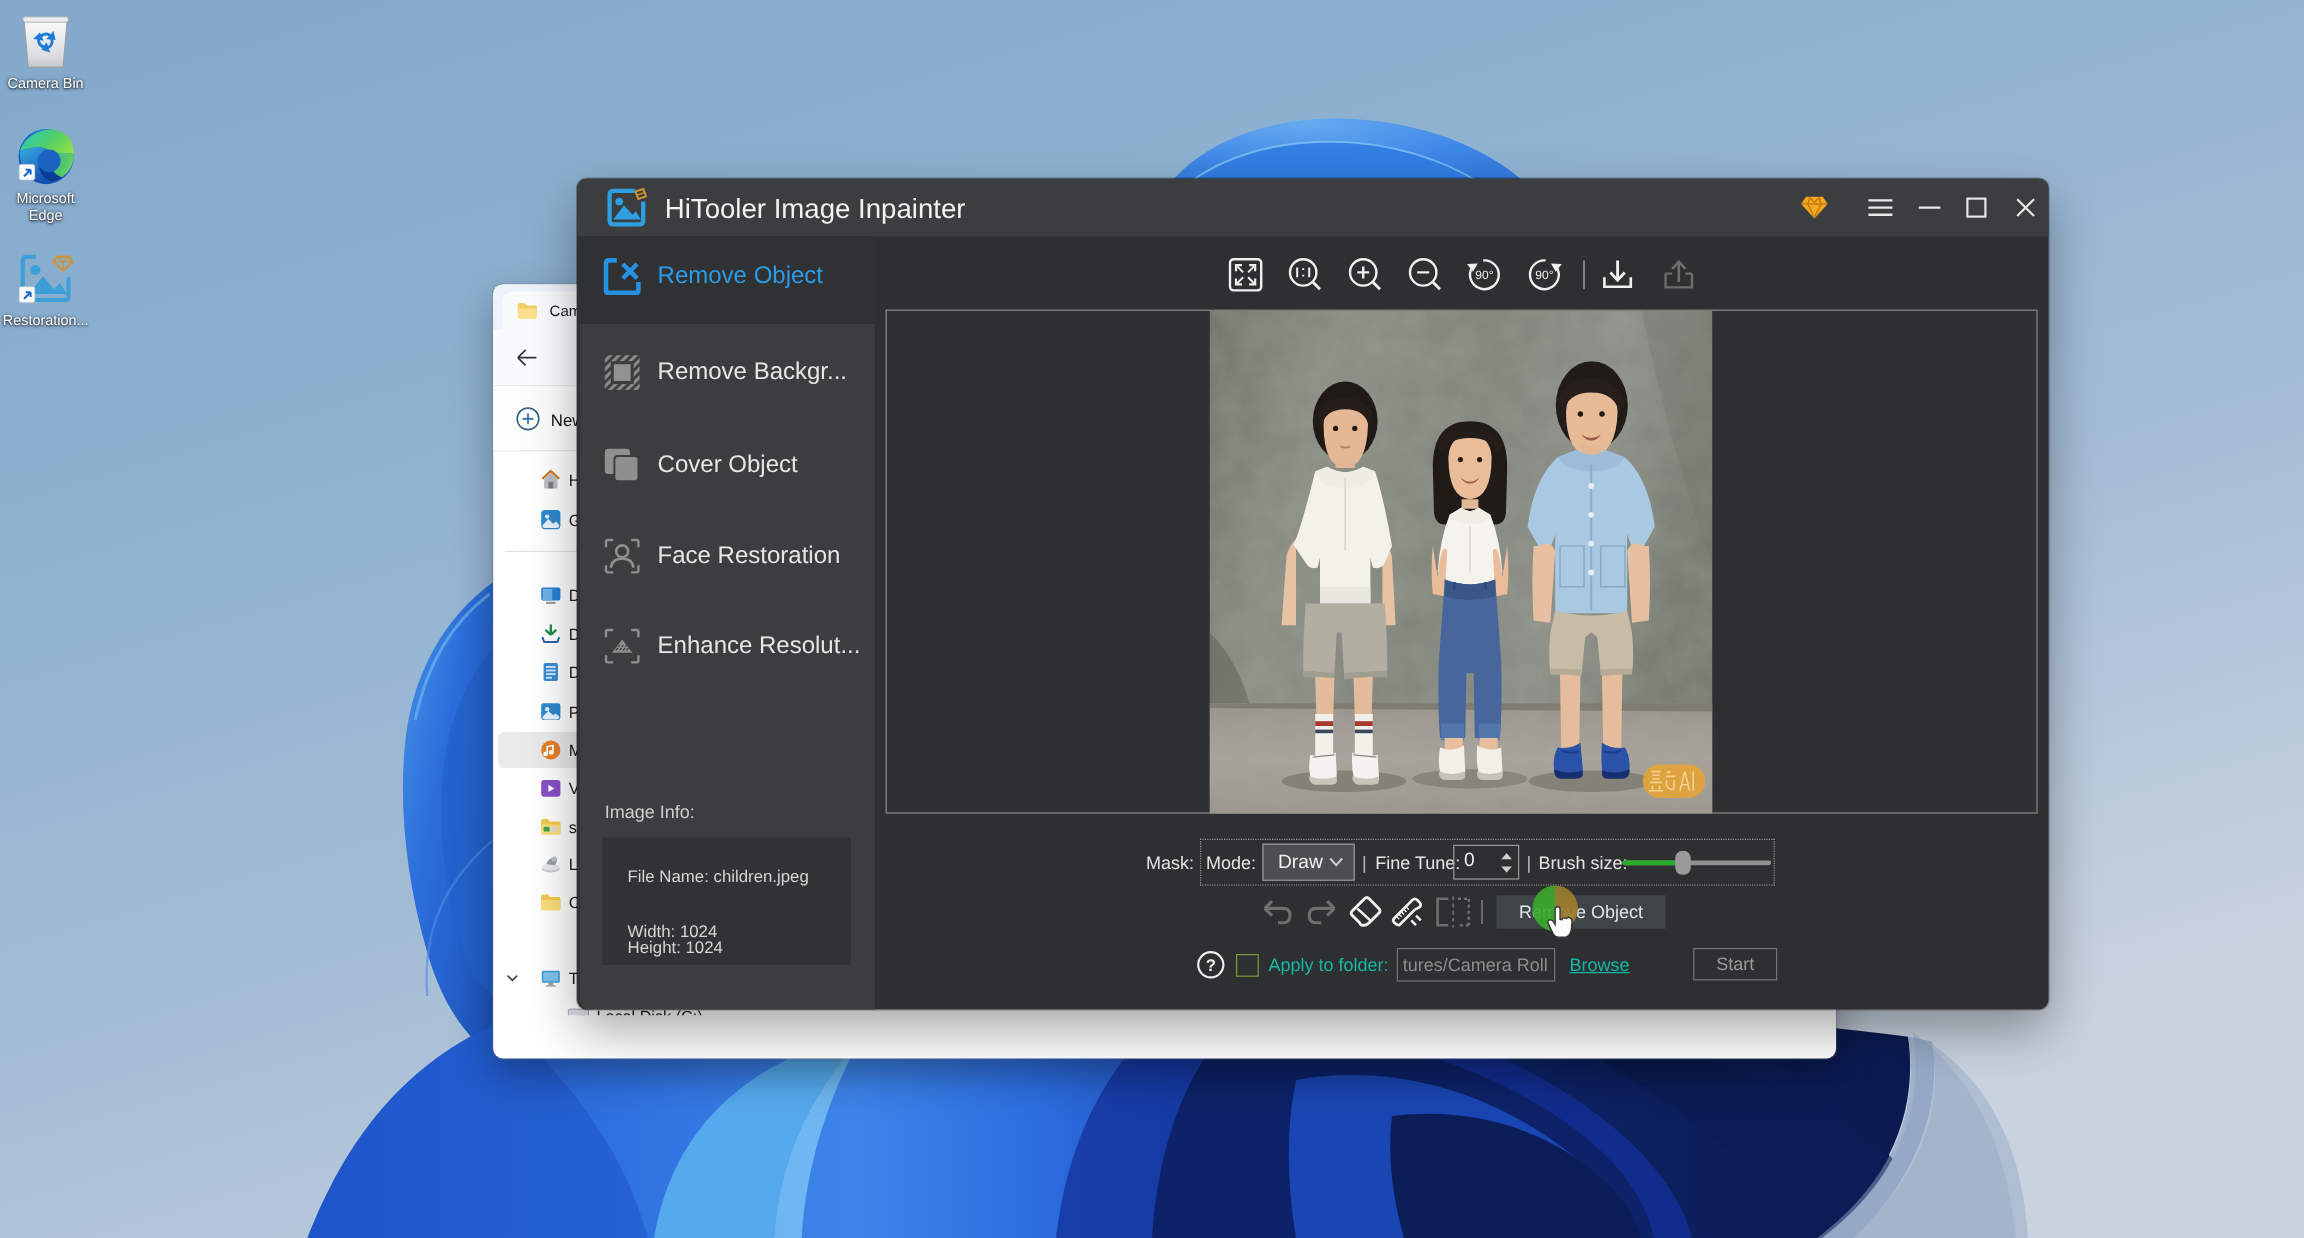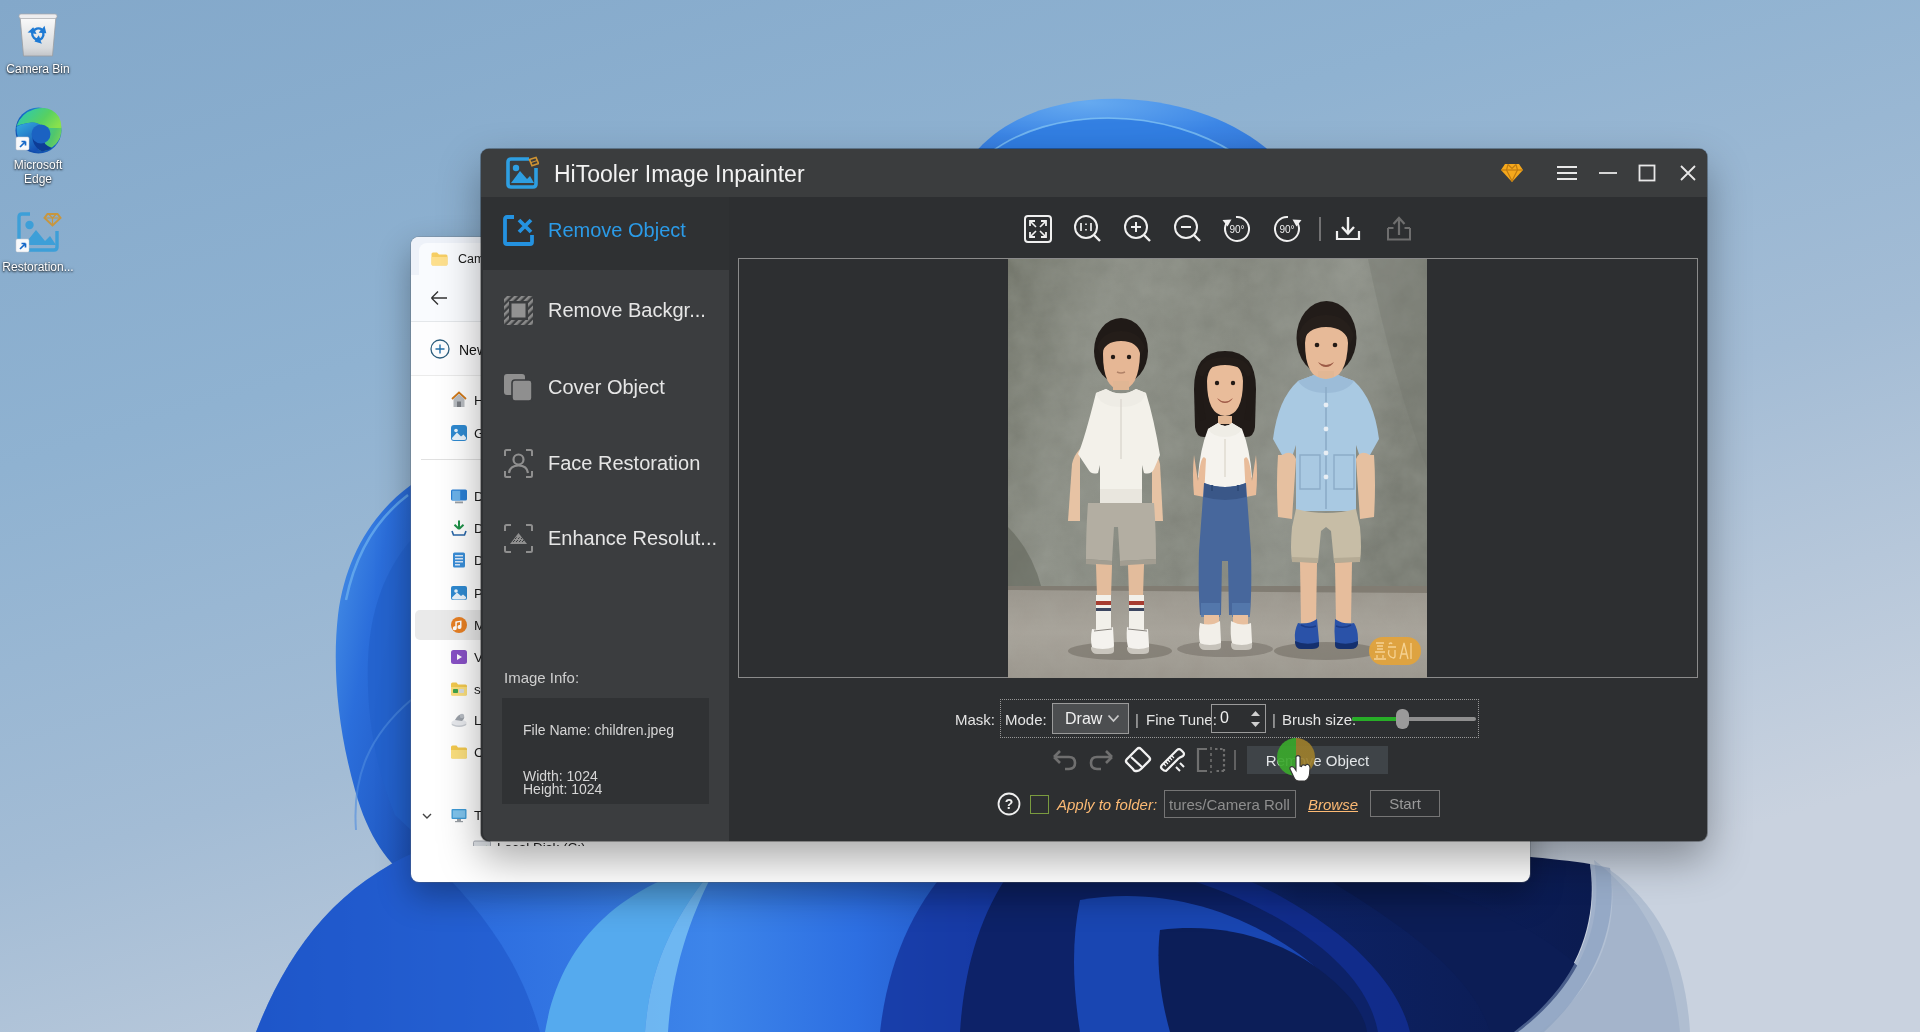--- a/index.html
+++ b/index.html
@@ -28,27 +28,27 @@
   #sidebar { position:absolute; left:0; top:48px; width:248px; height:644px; background:#2f3133; border-radius:0 0 0 8px; }
   #sidepanel { position:absolute; left:2px; top:73px; width:246px; height:571px; background:#3b3d3f; border-radius:0 0 0 8px; }
   .menu-item { position:absolute; left:21px; display:flex; align-items:center; gap:13px; color:#e6e6e6; font-size:20px; }
   #removeobj { position:absolute; left:21px; top:17px; display:flex; align-items:center; gap:13px; color:#2b9be8; font-size:20px; }
   #imginfo-label { position:absolute; left:23px; top:472px; font-size:15px; color:#cfcfcf; }
   #imginfo-box { position:absolute; left:21px; top:501px; width:207px; height:106px; background:#303234; color:#d6d6d6; font-size:14px; }
   
   #canvasrect { position:absolute; left:257px; top:109px; width:960px; height:420px; border:1px solid #8b8b8b; }
   #photo { position:absolute; left:527px; top:109.5px; width:419px; height:419px; }
   .ctl-label { color:#e4e4e4; font-size:15px; position:absolute; }
-  .dim { color:#fdba74;font-style:italic; }
+  .dim { color:#14b8a6; }
   #maskbox { position:absolute; left:519px; top:550px; width:479px; height:39px; border:1px dotted #979797; }
   #drawsel { position:absolute; left:571px; top:554px; width:77px; height:31px; background:#4c4e50; border:1px solid #9b9b9b; color:#f0f0f0; font-size:16px; display:flex; align-items:center; justify-content:space-between; padding:0 8px 0 12px; }
   #finetune { position:absolute; left:730px; top:555px; width:55px; height:29px; border:1px solid #9b9b9b; color:#f0f0f0; font-size:16px; }
   #robtn { position:absolute; left:766px; top:597px; width:141px; height:28px; background:#3f4448; color:#e3e6e8; font-size:15px; display:flex; align-items:center; justify-content:center; }
   #applyinput { position:absolute; left:683px; top:641px; width:132px; height:28px; border:1px solid #757575; color:#8e8e8e; font-size:15px; display:flex; align-items:center; padding-left:4px; overflow:hidden; }
-  #startbtn { position:absolute; left:889px; top:641px; width:70px; height:27px; border:1px solid #757575; color:#9a9a9a; font-size:15px; display:flex; align-items:center; justify-content:center; }
+  #startbtn { position:absolute; left:930px; top:641px; width:70px; height:27px; border:1px solid #757575; color:#9a9a9a; font-size:15px; display:flex; align-items:center; justify-content:center; }
 </style>
 </head>
 <body>
 <div id="stage">
   <div id="wall">
   <svg width="1920" height="1032" viewBox="0 0 1920 1032">
     <defs>
       <linearGradient id="sky" x1="0" y1="0" x2="0.55" y2="1">
         <stop offset="0" stop-color="#83a8ca"></stop>
         <stop offset="0.35" stop-color="#8fb2d1"></stop>

